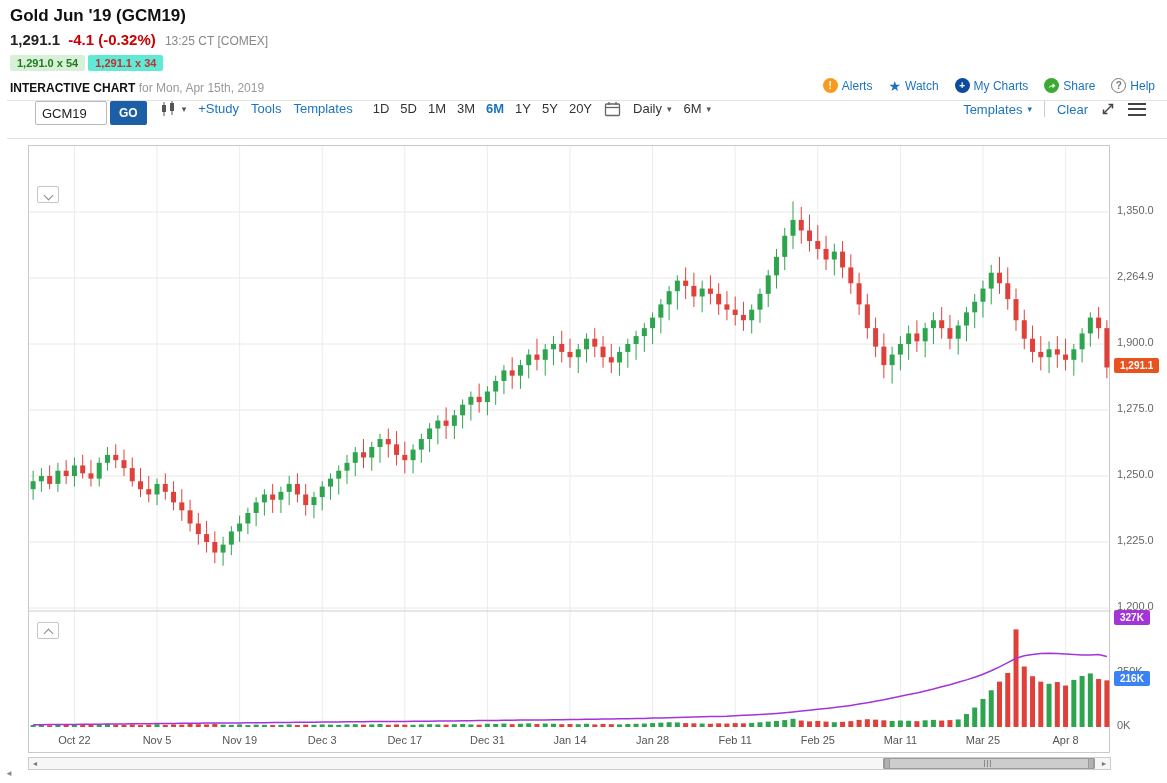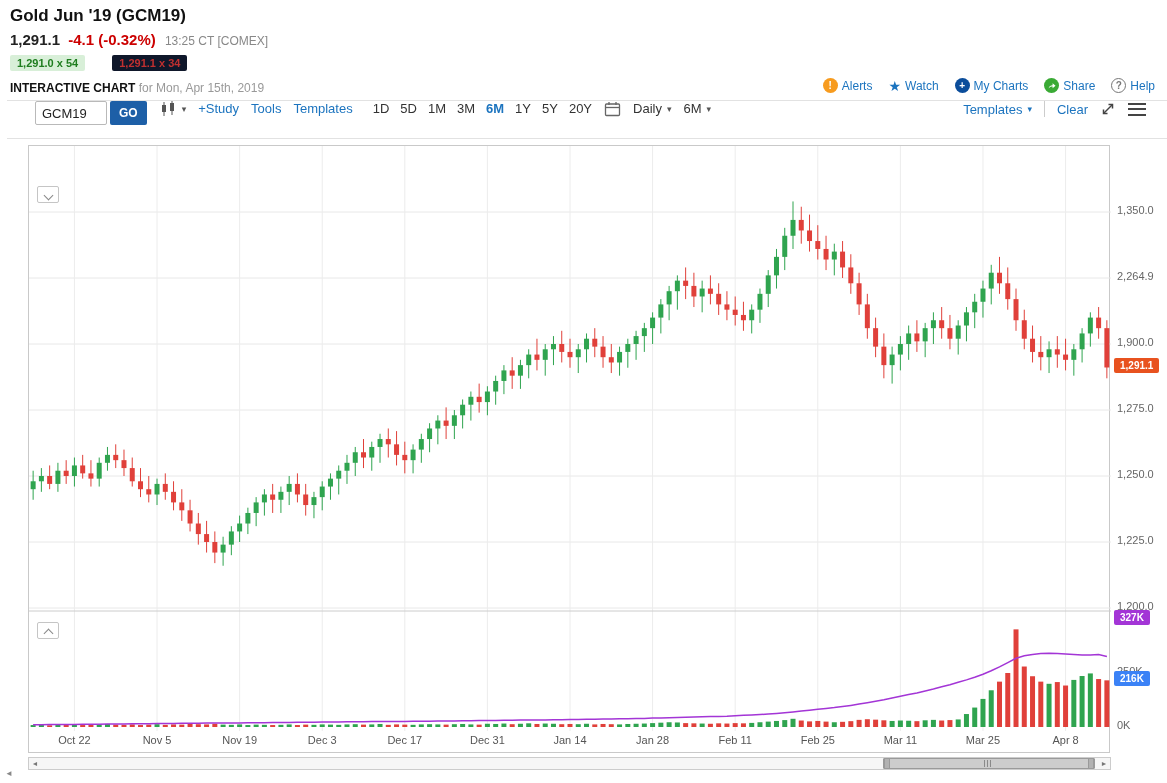--- a/index.html
+++ b/index.html
@@ -4,22 +4,22 @@
 <style>
   *{box-sizing:border-box;margin:0;padding:0;}
   html,body{width:1167px;height:783px;background:#fff;font-family:"Liberation Sans",sans-serif;overflow:hidden;position:relative;color:#222;}
   .hdr-title{position:absolute;top:6px;left:10px;font-size:17px;font-weight:700;color:#111;}
   .hdr-price{position:absolute;top:31px;left:10px;font-size:15px;font-weight:700;}
   .hdr-price .px{color:#222;}
   .hdr-price .chg{color:var(--chg,#cc0000);margin-left:4px;}
   .hdr-price .tm{color:#888;font-weight:400;font-size:12px;margin-left:5px;}
   .chips{position:absolute;top:55px;left:10px;font-size:11px;font-weight:700;}
   .chip{padding:2px 7px;border-radius:2px;display:inline-block;}
-  .chip.bid{background:#d8efd8;color:#1f7d1f;margin-right:24px;}
-  .chip.ask{background:#0f172a;color:#c03030;}
+  .chip.bid{background:#d8efd8;color:#1f7d1f;margin-right:0;}
+  .chip.ask{background:#5eead4;color:#c03030;}
   .ichart{position:absolute;top:81px;left:10px;font-size:12px;}
   .ichart .lab{font-weight:700;color:#111;}
   .ichart .date{color:#999;}
   .hdr-links{position:absolute;top:78px;right:12px;display:flex;gap:16px;font-size:12px;align-items:center;}
   .hlink{display:flex;align-items:center;gap:4px;color:var(--blue,#1c74bf);cursor:pointer;}
   .cic{width:15px;height:15px;border-radius:50%;color:#fff;font-size:10px;font-weight:700;display:flex;align-items:center;justify-content:center;flex:0 0 auto;}
   .ic-alert{background:var(--orange,#f79b1e);}
   .ic-plus{background:var(--navy,#0b4d9b);}
   .ic-share{background:var(--green,#3aaa35);}
   .ic-help{background:#fff;border:1.5px solid #777;color:#777;}

